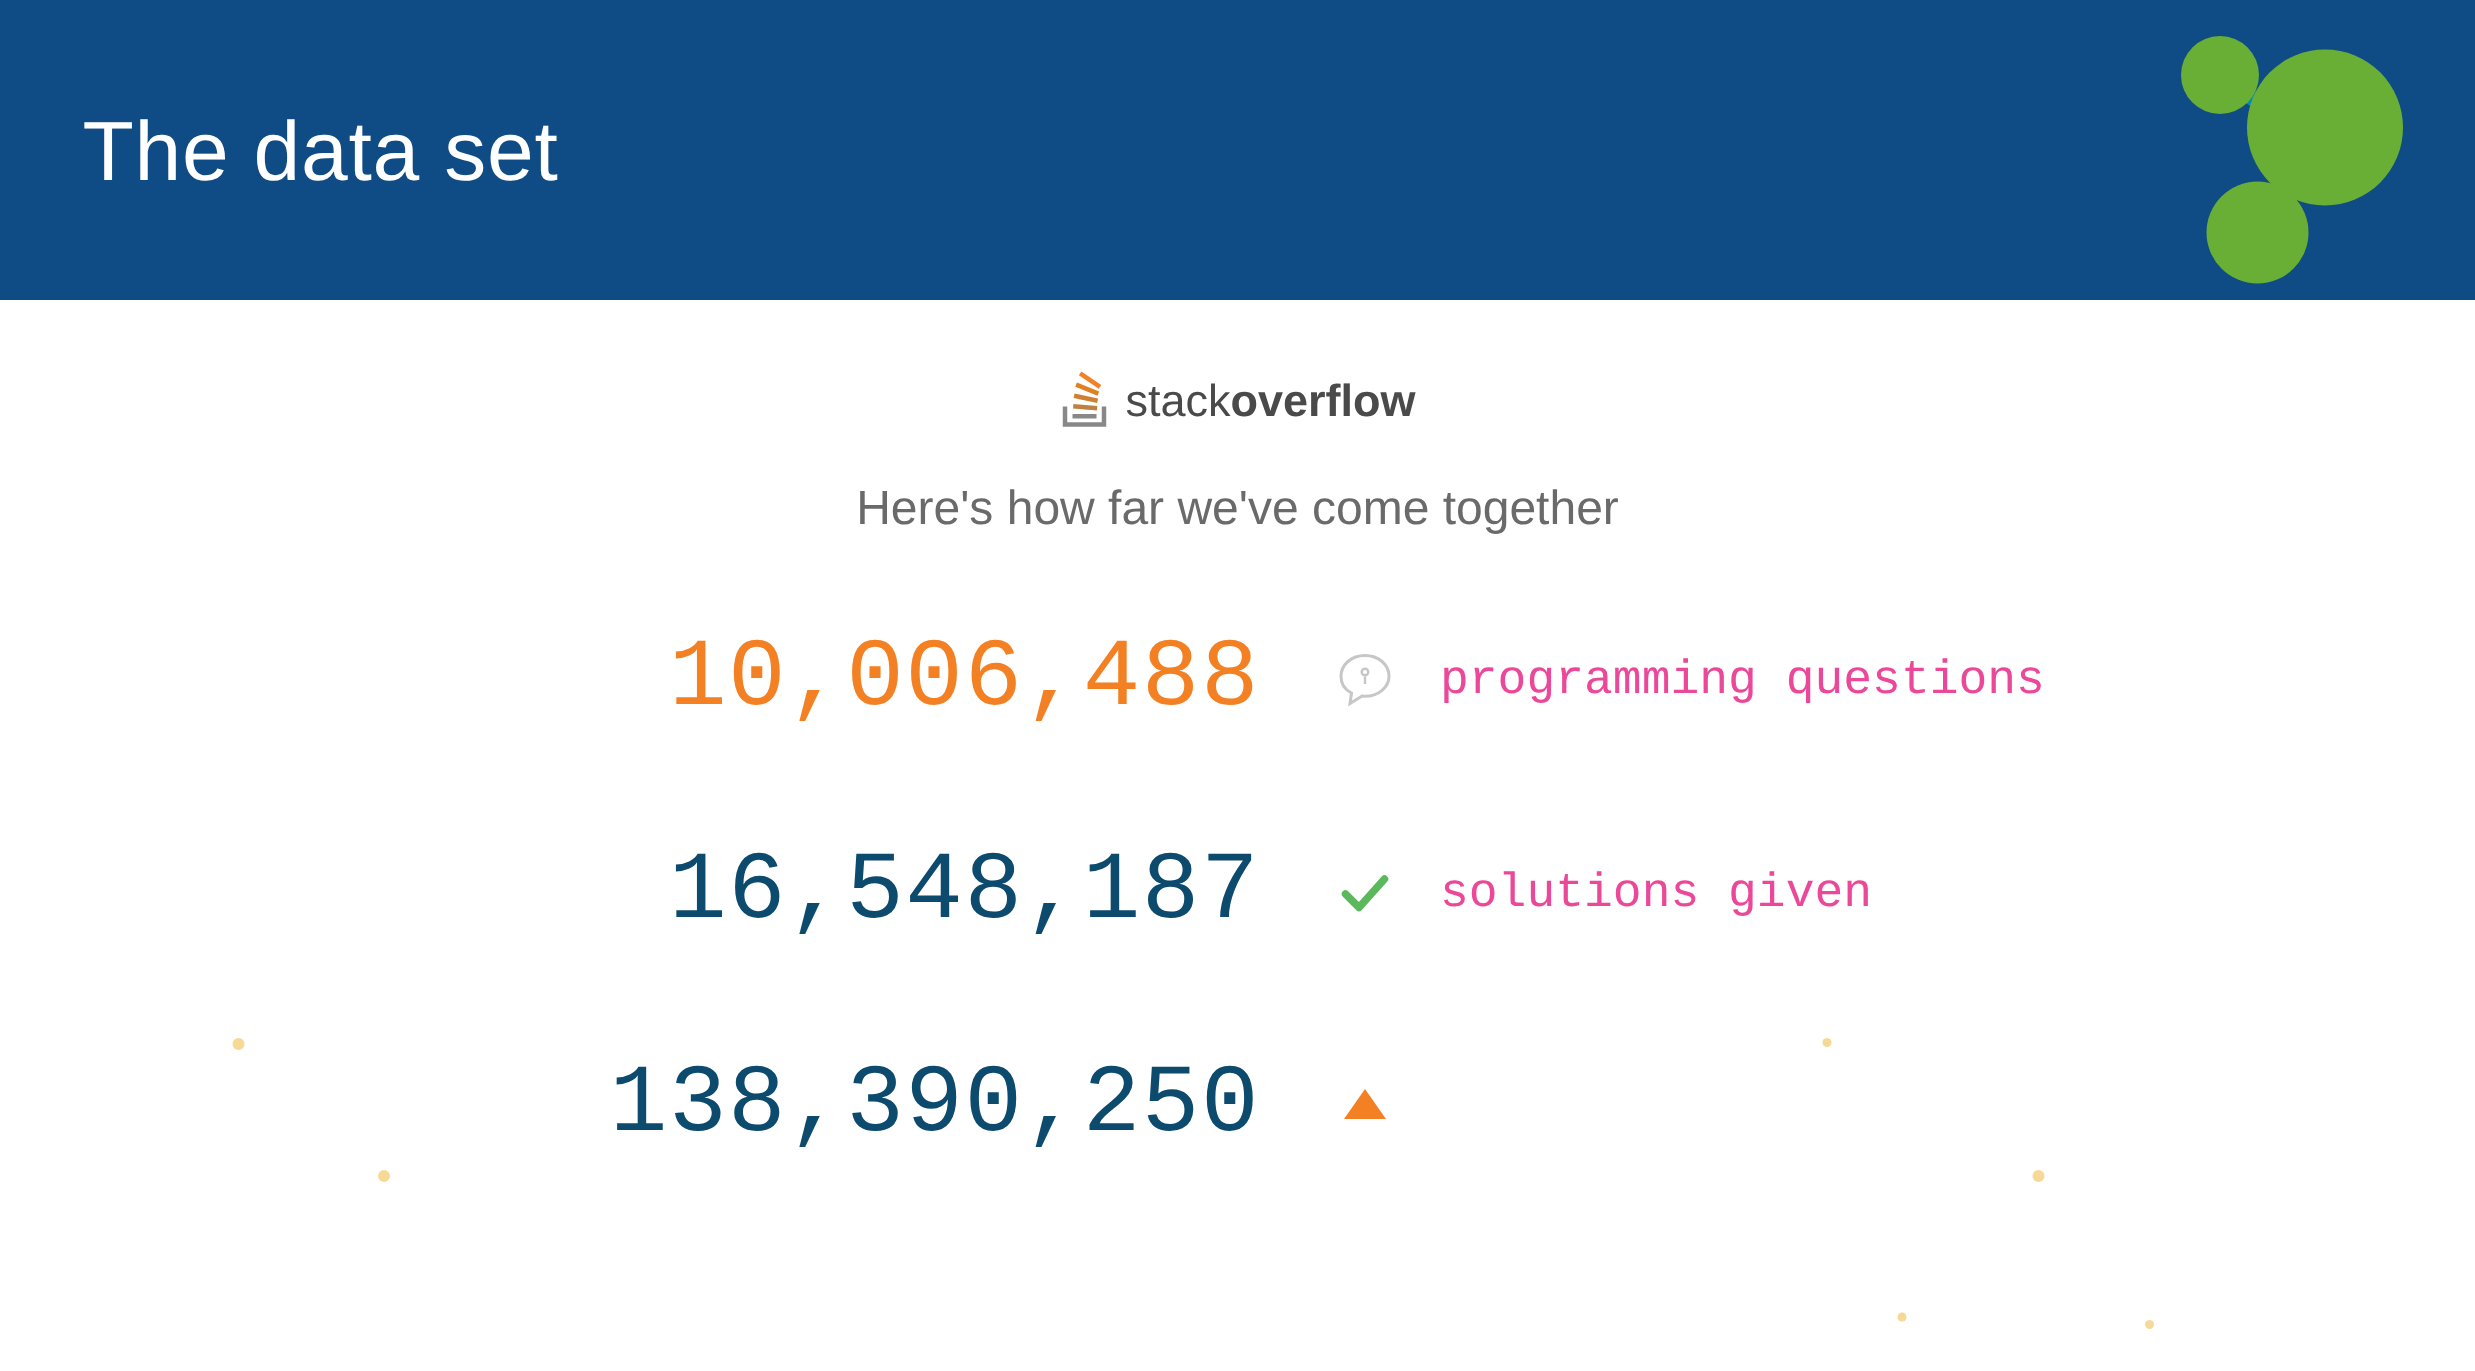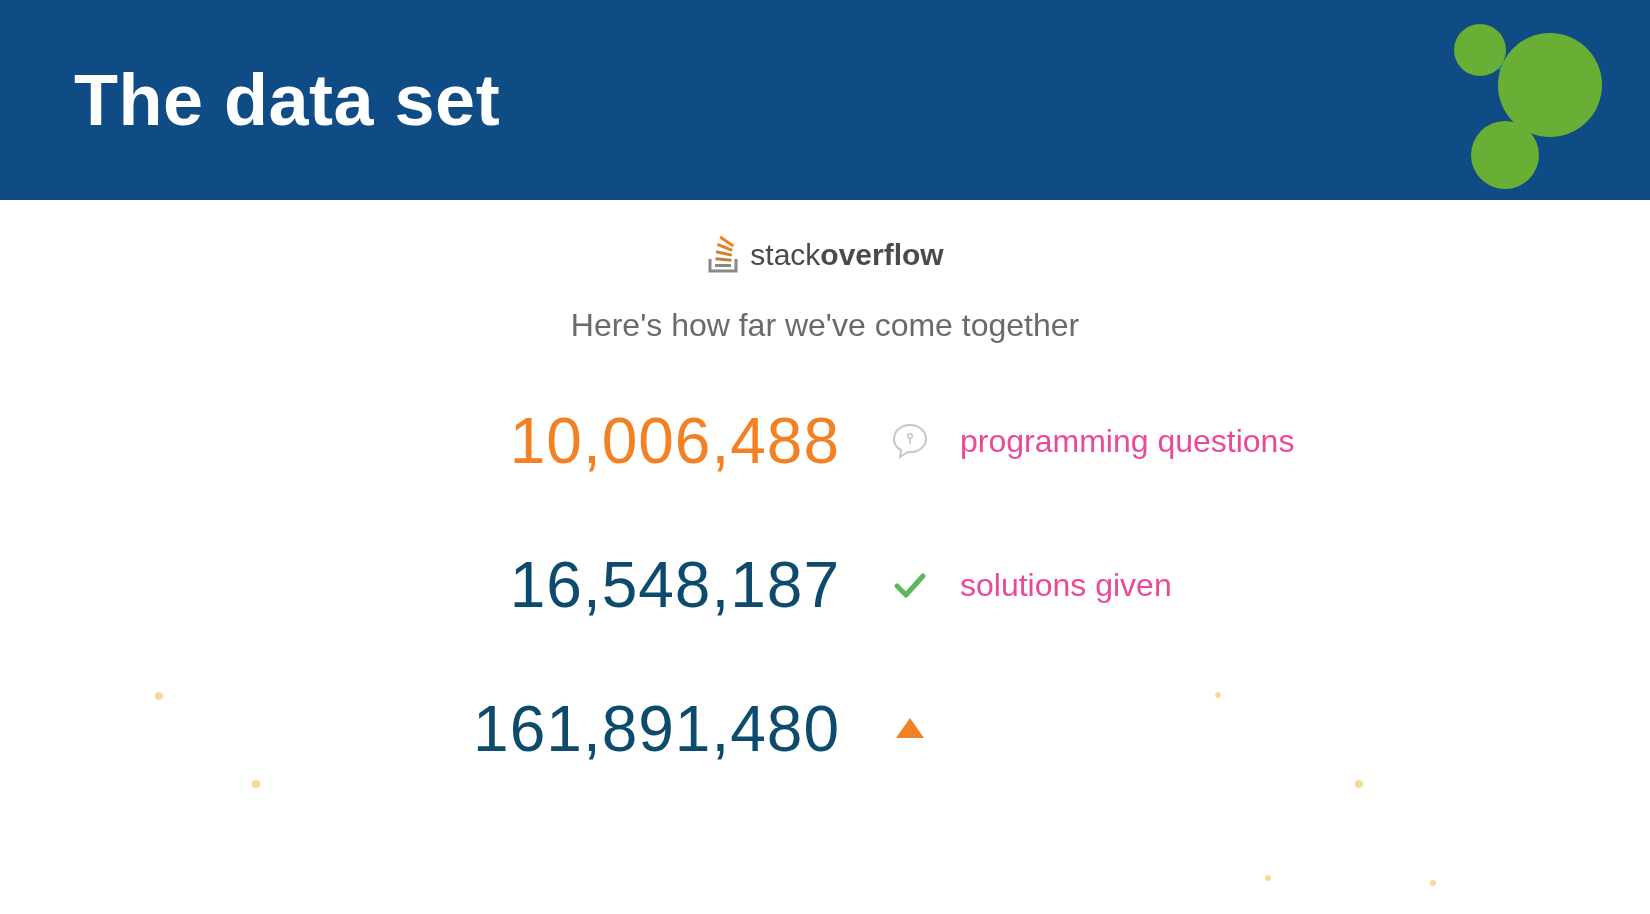--- a/index.html
+++ b/index.html
@@ -13,33 +13,33 @@
   }
   .header {
     background: #0f4c85;
     height: 200px;
     position: relative;
     display: flex;
     align-items: center;
   }
   .header-title {
     color: #ffffff;
-    font-size: 72px;
-    font-weight: 700;
-    margin-left: 74px;
+    font-size: 56px;
+    font-weight: 400;
+    margin-left: 55px;
     letter-spacing: 0.5px;
   }
   .neo4j-logo {
     position: absolute;
     right: 20px;
     top: 10px;
   }
   .content {
     text-align: center;
-    padding-top: 33px;
+    padding-top: 45px;
   }
   .so-logo {
     display: inline-flex;
     align-items: center;
     gap: 8px;
     margin-bottom: 30px;
   }
   .so-text {
     font-size: 30px;
     color: #4a4a4a;
@@ -56,20 +56,21 @@
     display: flex;
     flex-direction: column;
     align-items: center;
     gap: 70px;
   }
   .stat-row {
     display: grid;
     grid-template-columns: 600px 70px auto;
     align-items: center;
     width: 1100px;
+    font-family: Liberation Mono, monospace;
   }
   .stat-number {
     font-size: 64px;
     text-align: right;
     padding-right: 35px;
     letter-spacing: 1px;
     color: #0c4a6e;
   }
   .stat-number.orange {
     color: #f48024;
@@ -152,21 +153,21 @@
       <div class="stat-number">16,548,187</div>
       <div class="stat-icon">
         <svg width="38" height="38" viewBox="0 0 38 38">
           <path d="M6 20 L15 29 L32 10" fill="none" stroke="#5CB85C" stroke-width="5" stroke-linecap="round" stroke-linejoin="round"></path>
         </svg>
       </div>
       <div class="stat-label">solutions given</div>
     </div>
 
     <div class="stat-row">
-      <div class="stat-number">161,891,480</div>
+      <div class="stat-number">138,390,250</div>
       <div class="stat-icon">
         <svg width="34" height="30" viewBox="0 0 34 30">
           <path d="M17 4 L31 24 L3 24 Z" fill="#f48024"></path>
         </svg>
       </div>
     </div>
 
   </div>
 </div>
 

